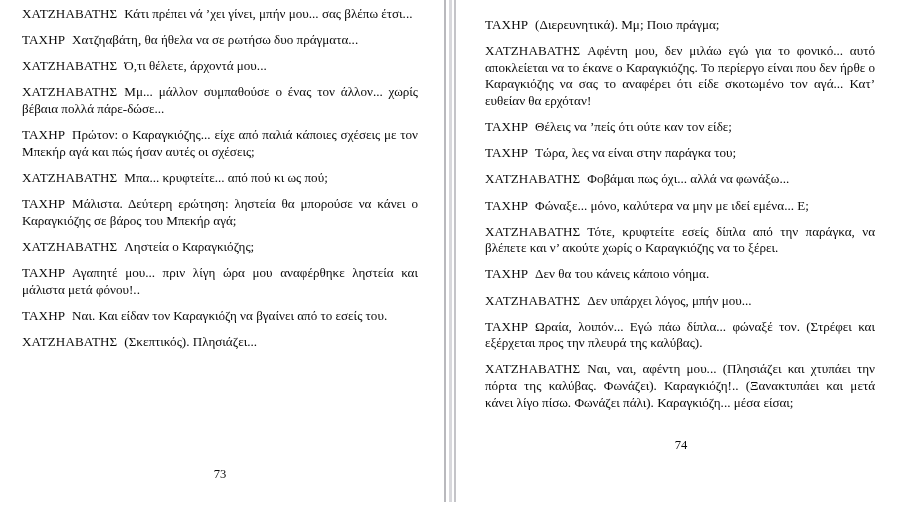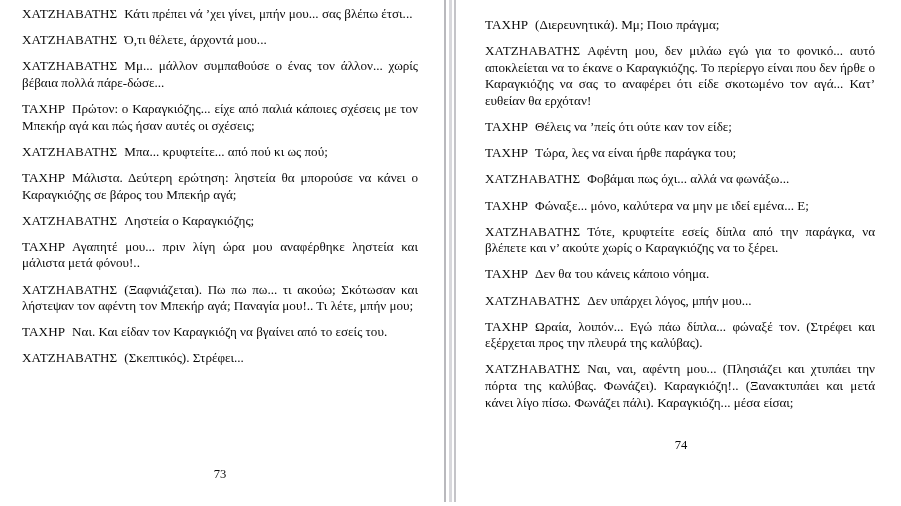--- a/index.html
+++ b/index.html
@@ -80,46 +80,46 @@
   .page-right .folio { bottom: 49px; }
 </style>
 </head>
 <body>
 
 <div class="book">
 
   <div class="page page-left">
     <div class="lines">
       <p class="para"><span class="speaker">ΧΑΤΖΗΑΒΑΤΗΣ</span><span class="sp-gap"></span><span>Κάτι πρέπει νά ’χει γίνει, μπήν μου... σας βλέπω έτσι...</span></p>
+      <p class="para"><span class="speaker">ΤΑΧΗΡ</span><span class="sp-gap"></span><span>Χατζηαβάτη, θα ήθελα να σε ρωτήσω δυο πράγματα...</span></p>
       <p class="para"><span class="speaker">ΧΑΤΖΗΑΒΑΤΗΣ</span><span class="sp-gap"></span><span>Ό,τι θέλετε, άρχοντά μου...</span></p>
       <p class="para"><span class="speaker">ΧΑΤΖΗΑΒΑΤΗΣ</span><span class="sp-gap"></span><span>Μμ... μάλλον συμπαθούσε ο ένας τον άλλον... χωρίς βέβαια πολλά πάρε-δώσε...</span></p>
       <p class="para"><span class="speaker">ΤΑΧΗΡ</span><span class="sp-gap"></span><span>Πρώτον: ο Καραγκιόζης... είχε από παλιά κάποιες σχέσεις με τον Μπεκήρ αγά και πώς ήσαν αυτές οι σχέσεις;</span></p>
       <p class="para"><span class="speaker">ΧΑΤΖΗΑΒΑΤΗΣ</span><span class="sp-gap"></span><span>Μπα... κρυφτείτε... από πού κι ως πού;</span></p>
       <p class="para"><span class="speaker">ΤΑΧΗΡ</span><span class="sp-gap"></span><span>Μάλιστα. Δεύτερη ερώτηση: ληστεία θα μπορούσε να κάνει ο Καραγκιόζης σε βάρος του Μπεκήρ αγά;</span></p>
       <p class="para"><span class="speaker">ΧΑΤΖΗΑΒΑΤΗΣ</span><span class="sp-gap"></span><span>Ληστεία ο Καραγκιόζης;</span></p>
       <p class="para"><span class="speaker">ΤΑΧΗΡ</span><span class="sp-gap"></span><span>Αγαπητέ μου... πριν λίγη ώρα μου αναφέρθηκε ληστεία και μάλιστα μετά φόνου!..</span></p>
-      <p class="para"><span class="speaker">ΧΑΤΖΗΑΒΑΤΗΣ</span><span class="sp-gap"></span><span>(Ξαφνιάζεται). Πω πω πω... τι ακούω; Σκότωσαν και λήστεψαν τον αφέντη τον Μπεκήρ αγά; Παναγία μου!.. Τι λέτε, μπήν μου;</span></p>
       <p class="para"><span class="speaker">ΤΑΧΗΡ</span><span class="sp-gap"></span><span>Ναι. Και είδαν τον Καραγκιόζη να βγαίνει από το εσείς του.</span></p>
-      <p class="para"><span class="speaker">ΧΑΤΖΗΑΒΑΤΗΣ</span><span class="sp-gap"></span><span>(Σκεπτικός). Στρέφει...</span></p>
+      <p class="para"><span class="speaker">ΧΑΤΖΗΑΒΑΤΗΣ</span><span class="sp-gap"></span><span>(Σκεπτικός). Πλησιάζει...</span></p>
     </div>
     <div class="folio">73</div>
   </div>
 
   <div class="gutter">
     <div class="g1"></div>
     <div class="g2"></div>
     <div class="g3"></div>
   </div>
 
   <div class="page page-right">
     <div class="lines">
       <p class="para"><span class="speaker">ΤΑΧΗΡ</span><span class="sp-gap"></span><span>(Διερευνητικά). Μμ; Ποιο πράγμα;</span></p>
       <p class="para"><span class="speaker">ΧΑΤΖΗΑΒΑΤΗΣ</span><span class="sp-gap"></span><span>Αφέντη μου, δεν μιλάω εγώ για το φονικό... αυτό αποκλείεται να το έκανε ο Καραγκιόζης. Το περίεργο είναι που δεν ήρθε ο Καραγκιόζης να σας το αναφέρει ότι είδε σκοτωμένο τον αγά... Κατ’ ευθείαν θα ερχόταν!</span></p>
       <p class="para"><span class="speaker">ΤΑΧΗΡ</span><span class="sp-gap"></span><span>Θέλεις να ’πείς ότι ούτε καν τον είδε;</span></p>
-      <p class="para"><span class="speaker">ΤΑΧΗΡ</span><span class="sp-gap"></span><span>Τώρα, λες να είναι ήρθε παράγκα του;</span></p>
+      <p class="para"><span class="speaker">ΤΑΧΗΡ</span><span class="sp-gap"></span><span>Τώρα, λες να είναι στην παράγκα του;</span></p>
       <p class="para"><span class="speaker">ΧΑΤΖΗΑΒΑΤΗΣ</span><span class="sp-gap"></span><span>Φοβάμαι πως όχι... αλλά να φωνάξω...</span></p>
       <p class="para"><span class="speaker">ΤΑΧΗΡ</span><span class="sp-gap"></span><span>Φώναξε... μόνο, καλύτερα να μην με ιδεί εμένα... Ε;</span></p>
       <p class="para"><span class="speaker">ΧΑΤΖΗΑΒΑΤΗΣ</span><span class="sp-gap"></span><span>Τότε, κρυφτείτε εσείς δίπλα από την παράγκα, να βλέπετε και ν’ ακούτε χωρίς ο Καραγκιόζης να το ξέρει.</span></p>
       <p class="para"><span class="speaker">ΤΑΧΗΡ</span><span class="sp-gap"></span><span>Δεν θα του κάνεις κάποιο νόημα.</span></p>
       <p class="para"><span class="speaker">ΧΑΤΖΗΑΒΑΤΗΣ</span><span class="sp-gap"></span><span>Δεν υπάρχει λόγος, μπήν μου...</span></p>
       <p class="para"><span class="speaker">ΤΑΧΗΡ</span><span class="sp-gap"></span><span>Ωραία, λοιπόν... Εγώ πάω δίπλα... φώναξέ τον. (Στρέφει και εξέρχεται προς την πλευρά της καλύβας).</span></p>
       <p class="para"><span class="speaker">ΧΑΤΖΗΑΒΑΤΗΣ</span><span class="sp-gap"></span><span>Ναι, ναι, αφέντη μου... (Πλησιάζει και χτυπάει την πόρτα της καλύβας. Φωνάζει). Καραγκιόζη!.. (Ξανακτυπάει και μετά κάνει λίγο πίσω. Φωνάζει πάλι). Καραγκιόζη... μέσα είσαι;</span></p>
     </div>
     <div class="folio">74</div>
   </div>

